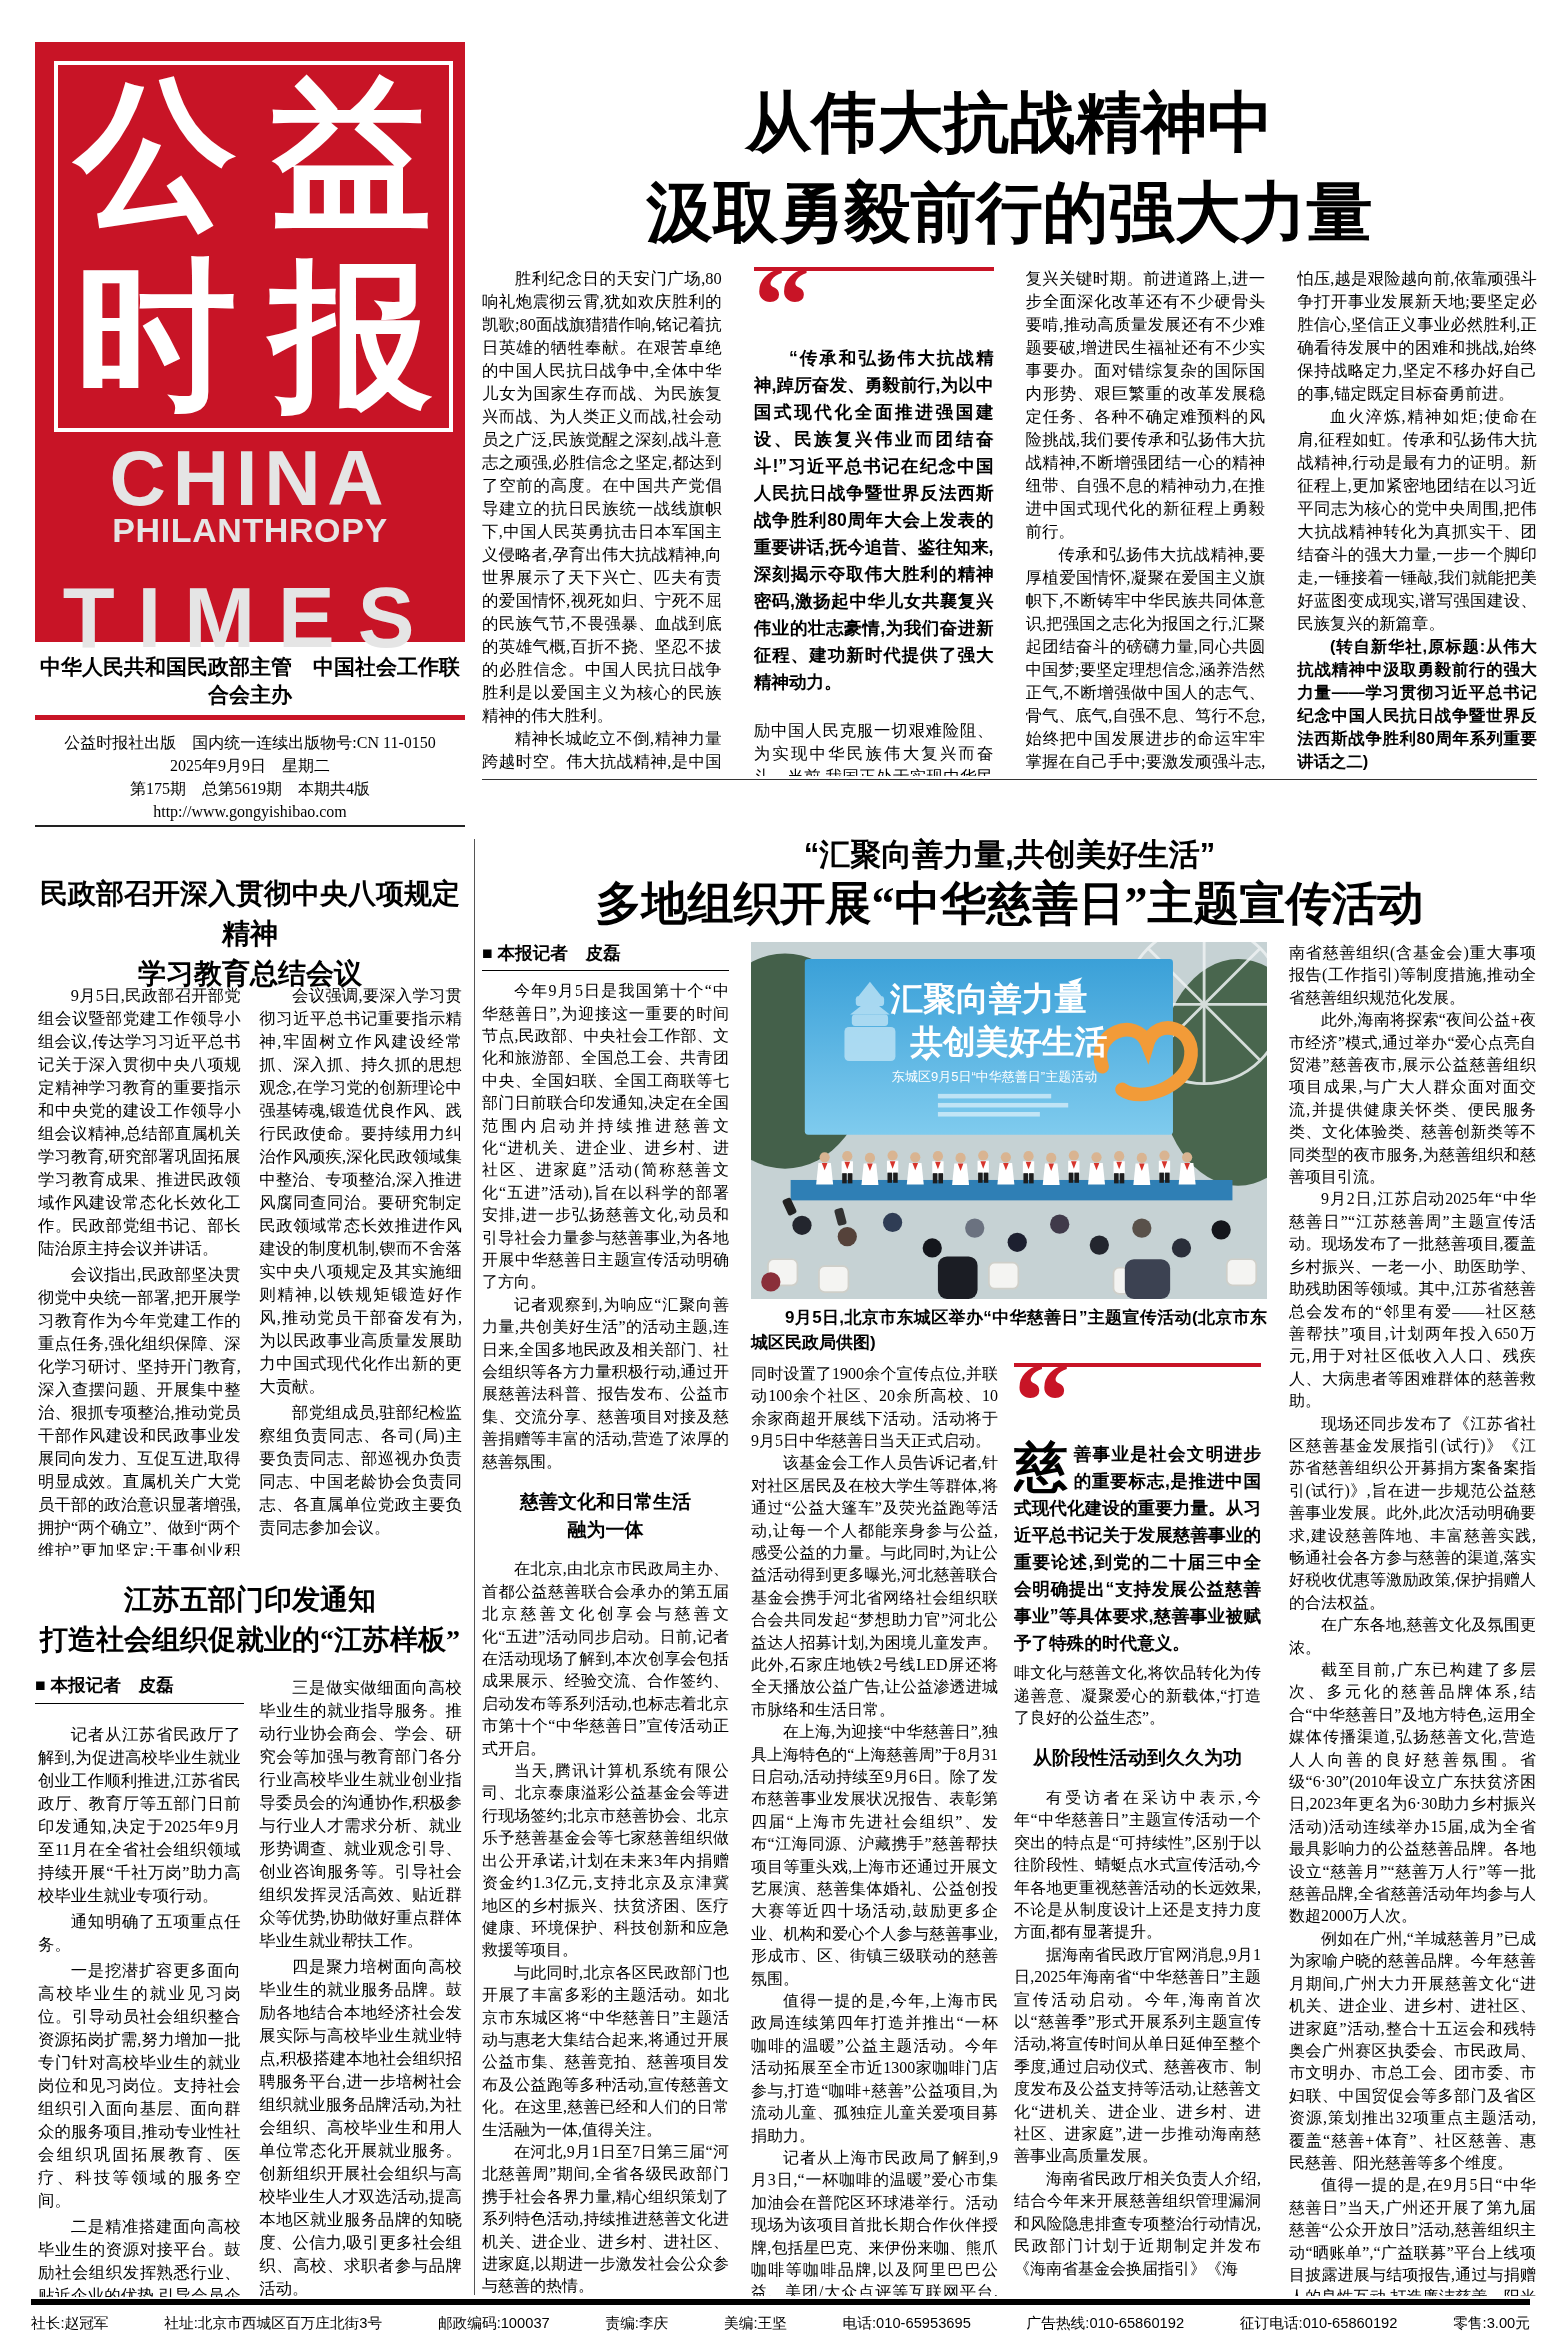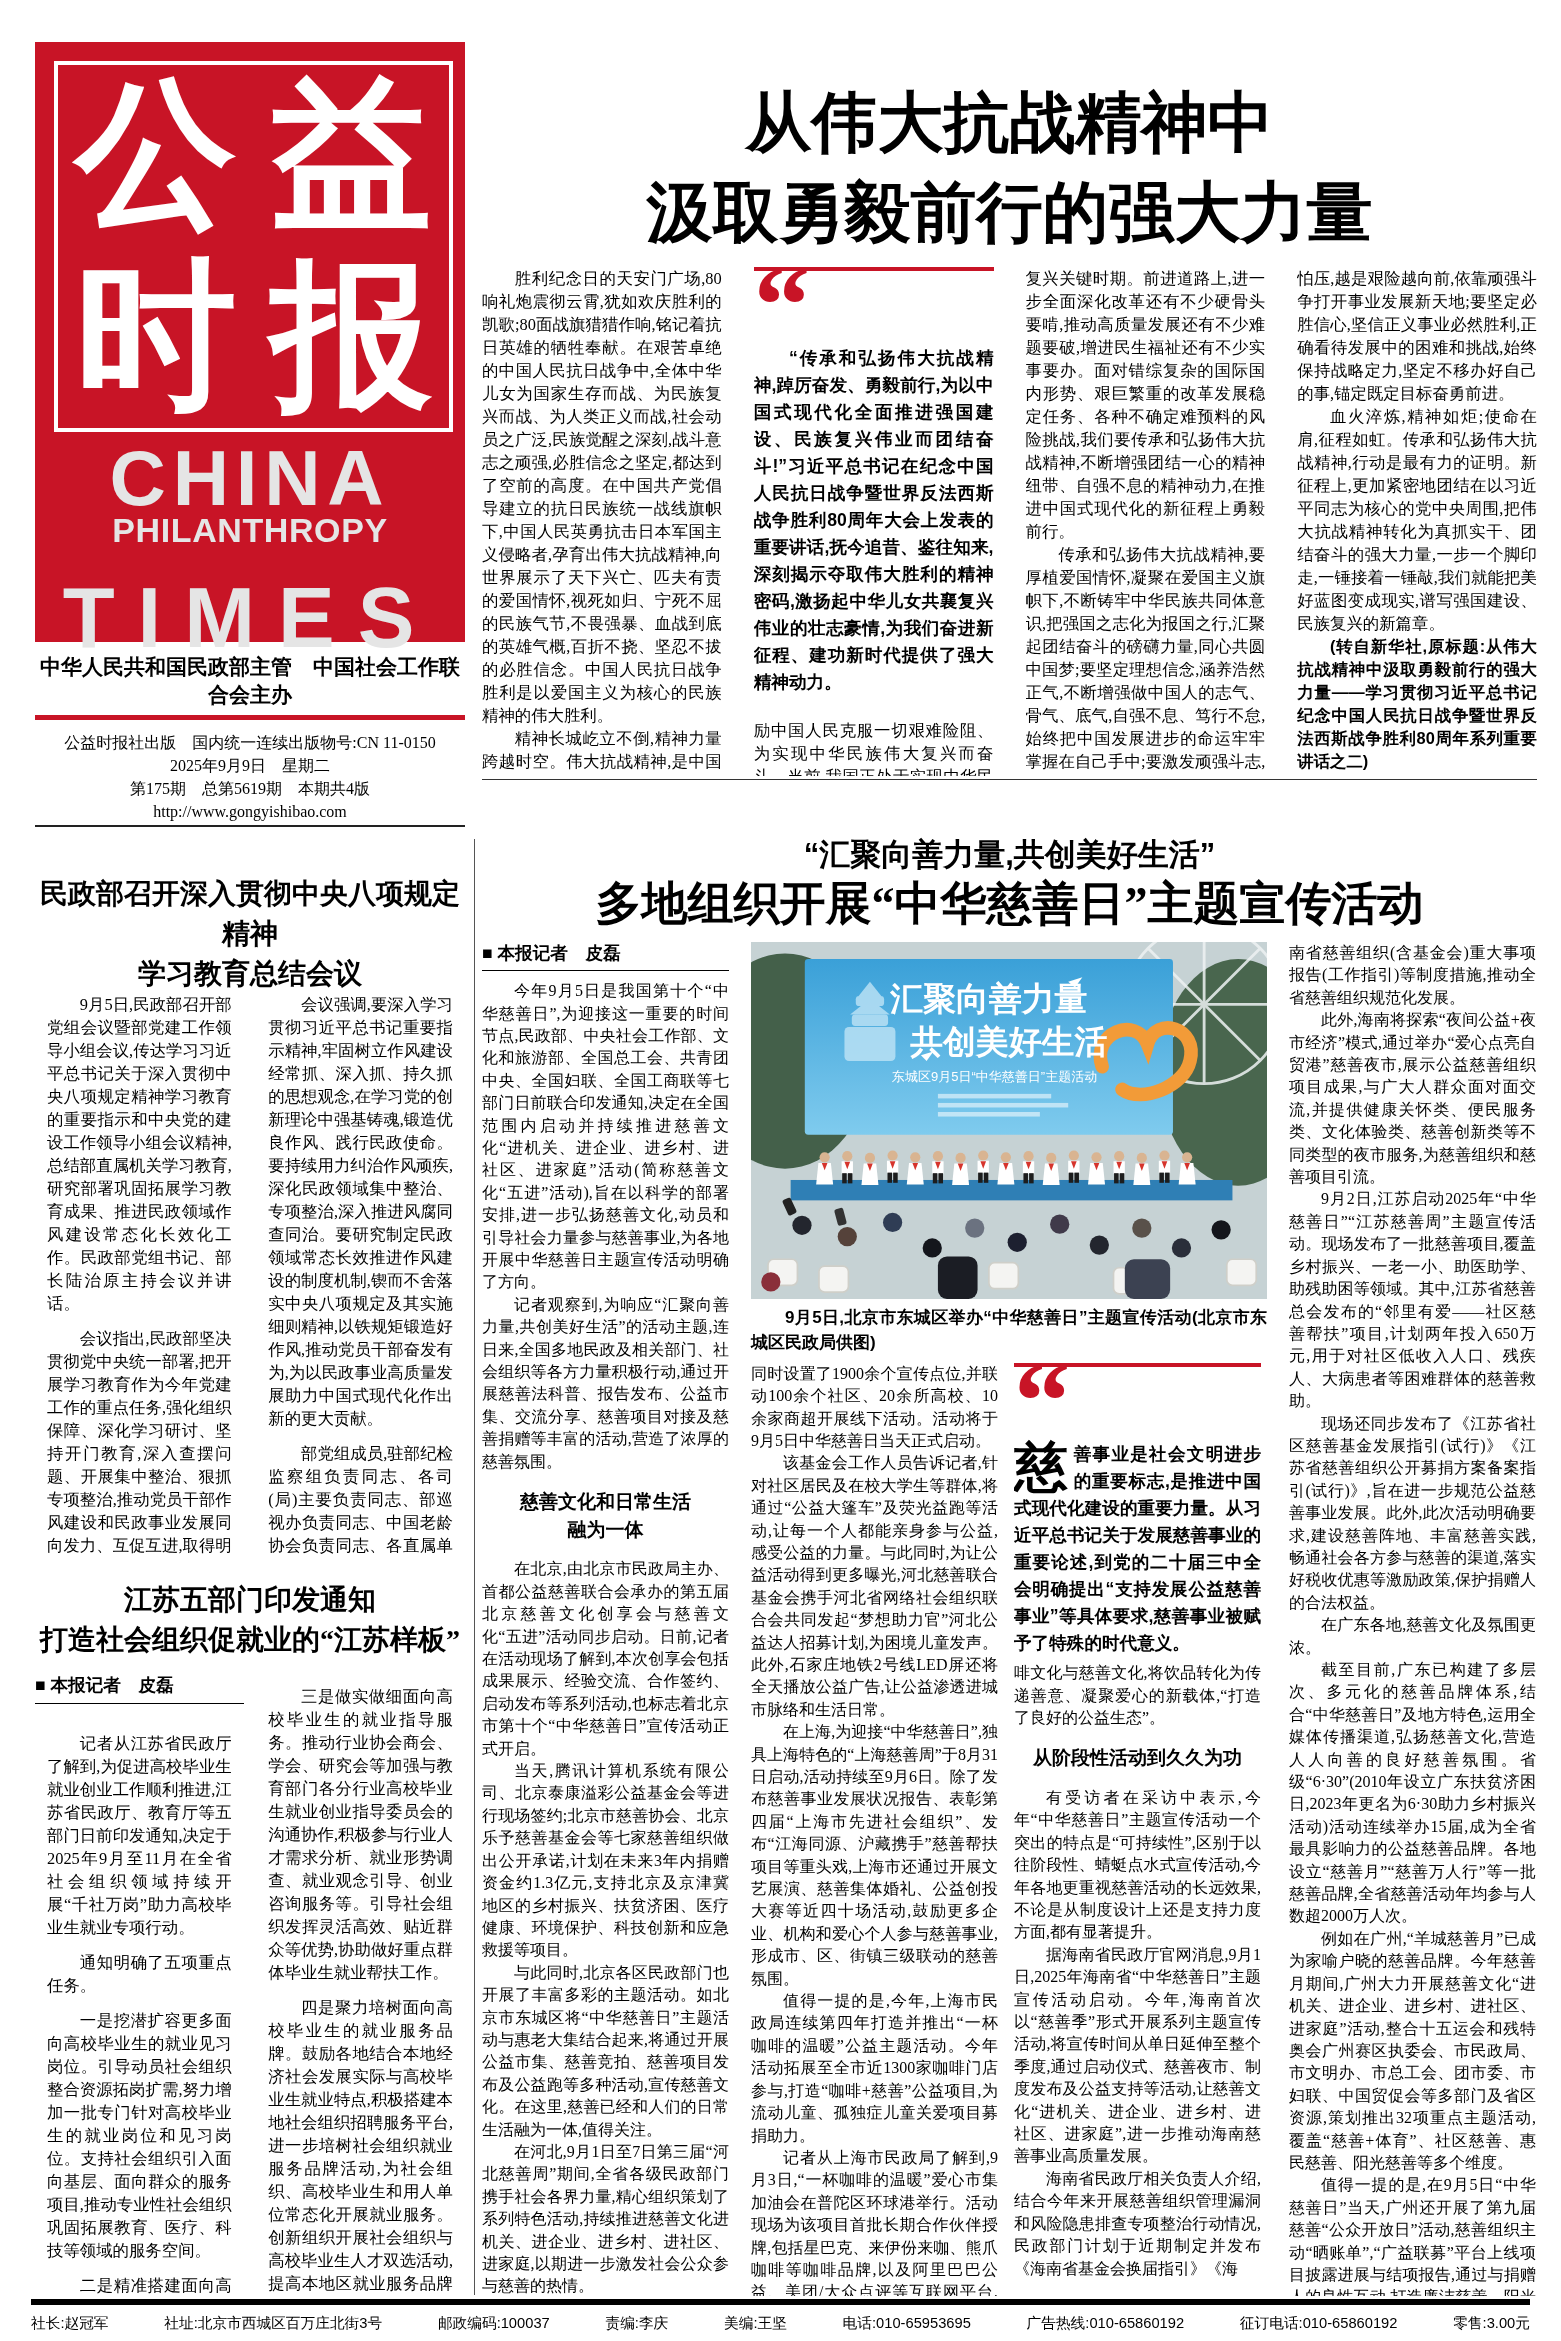--- a/index.html
+++ b/index.html
@@ -34,21 +34,21 @@
             font-weight:900;font-family:"Liberation Serif",serif;}
   .quote-text{font-family:"Liberation Sans","DejaVu Sans",sans-serif;font-weight:700;
             font-size:17.6px;line-height:27px;text-indent:2em;text-align:justify;margin:0;}
   .attribution{font-weight:700;font-family:"Liberation Sans","DejaVu Sans",sans-serif;}
   #lead-bottom-rule{left:482px;top:779px;width:1055px;height:1.1px;background:#333;}
   #v-divider{left:474px;top:839px;width:1.1px;height:1456px;background:#555;}
   
   .rail-headline{left:35px;width:430px;text-align:center;font-weight:900;font-size:28px;line-height:40px;}
   .rail-cols{left:35px;width:430px;display:flex;gap:12.5px;}
   .rcol{width:209px;overflow:hidden;font-size:16.4px;line-height:23px;text-align:justify;}
-  .rcol p{margin:12px;text-indent:2em;}
+  .rcol p{margin:3px;text-indent:2em;}
   .rcol p.noind{text-indent:0;}
   .byline{font-family:"Liberation Sans","DejaVu Sans",sans-serif;font-weight:700;font-size:17.6px;
             border-bottom:1.7px solid #000;padding-bottom:5.7px;margin-bottom:9px;}
   
   #charity-kicker{left:482px;top:834px;width:1055px;text-align:center;font-weight:700;font-size:31px;
             font-family:"Liberation Sans","DejaVu Sans",sans-serif;}
   #charity-headline{left:482px;top:873px;width:1055px;text-align:center;font-weight:900;font-size:46px;}
   #charity-cols{left:482px;top:942px;width:1055px;height:1354px;display:flex;gap:22px;}
   .ccol{width:247px;overflow:hidden;font-size:16px;line-height:22.4px;text-align:justify;}
   .ccol p{margin:0;text-indent:2em;}

